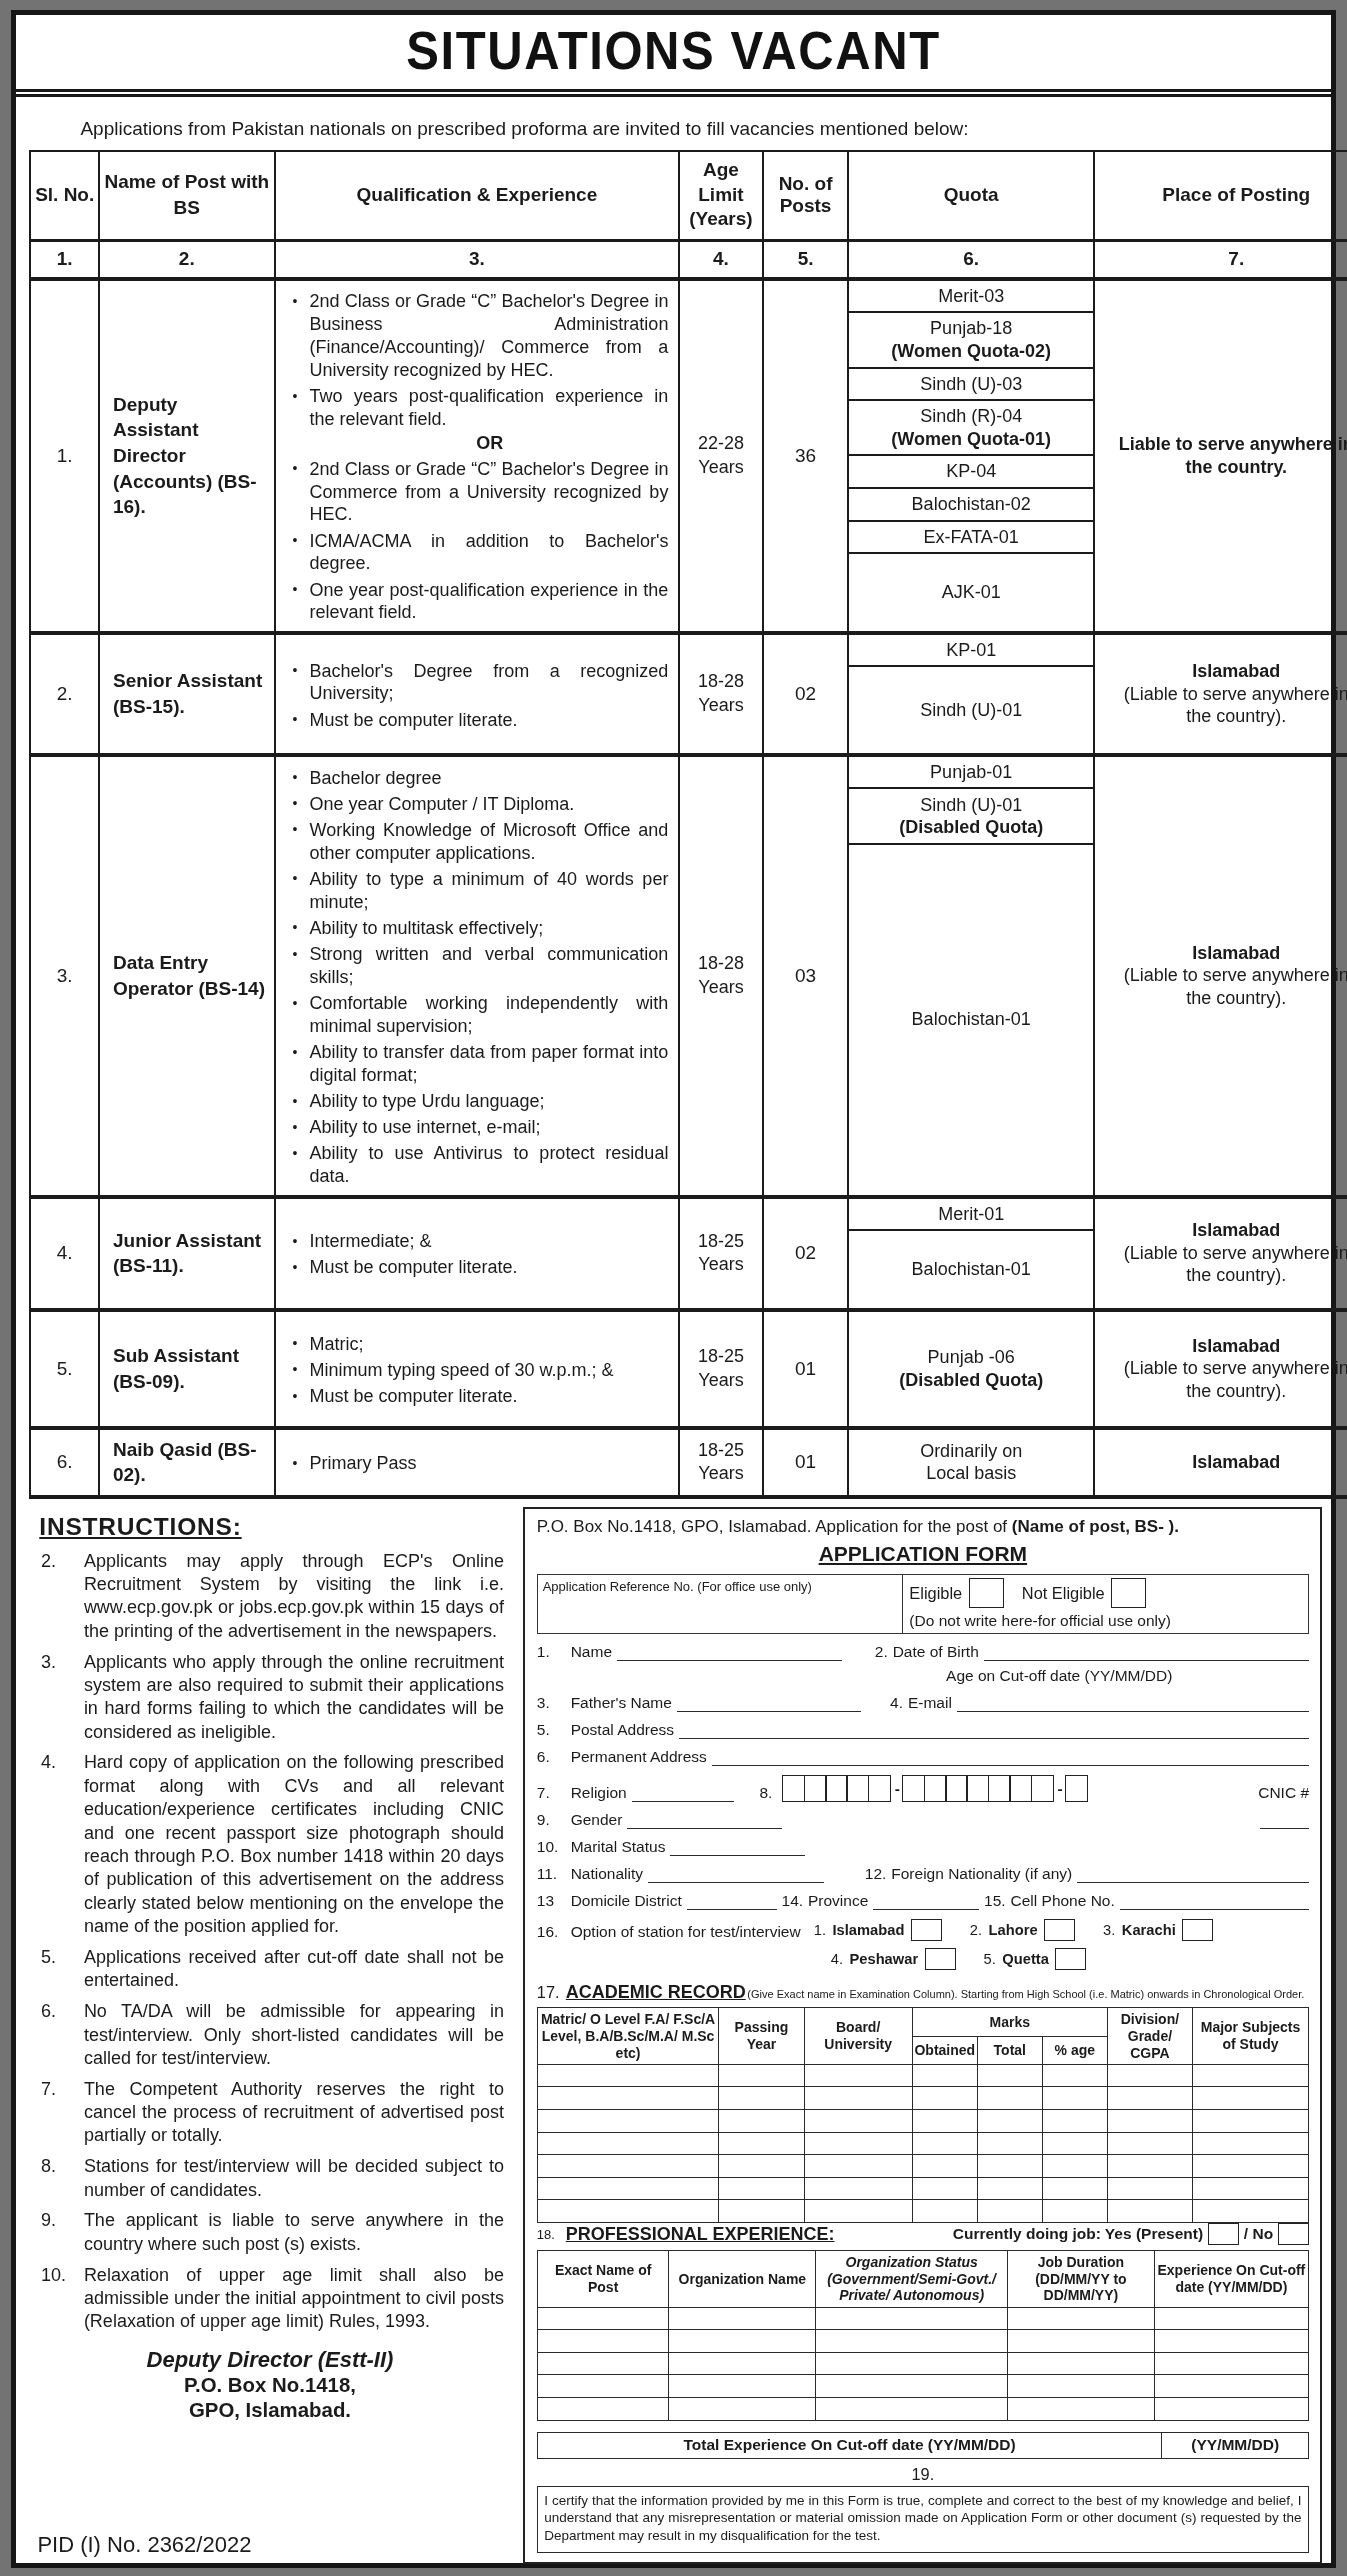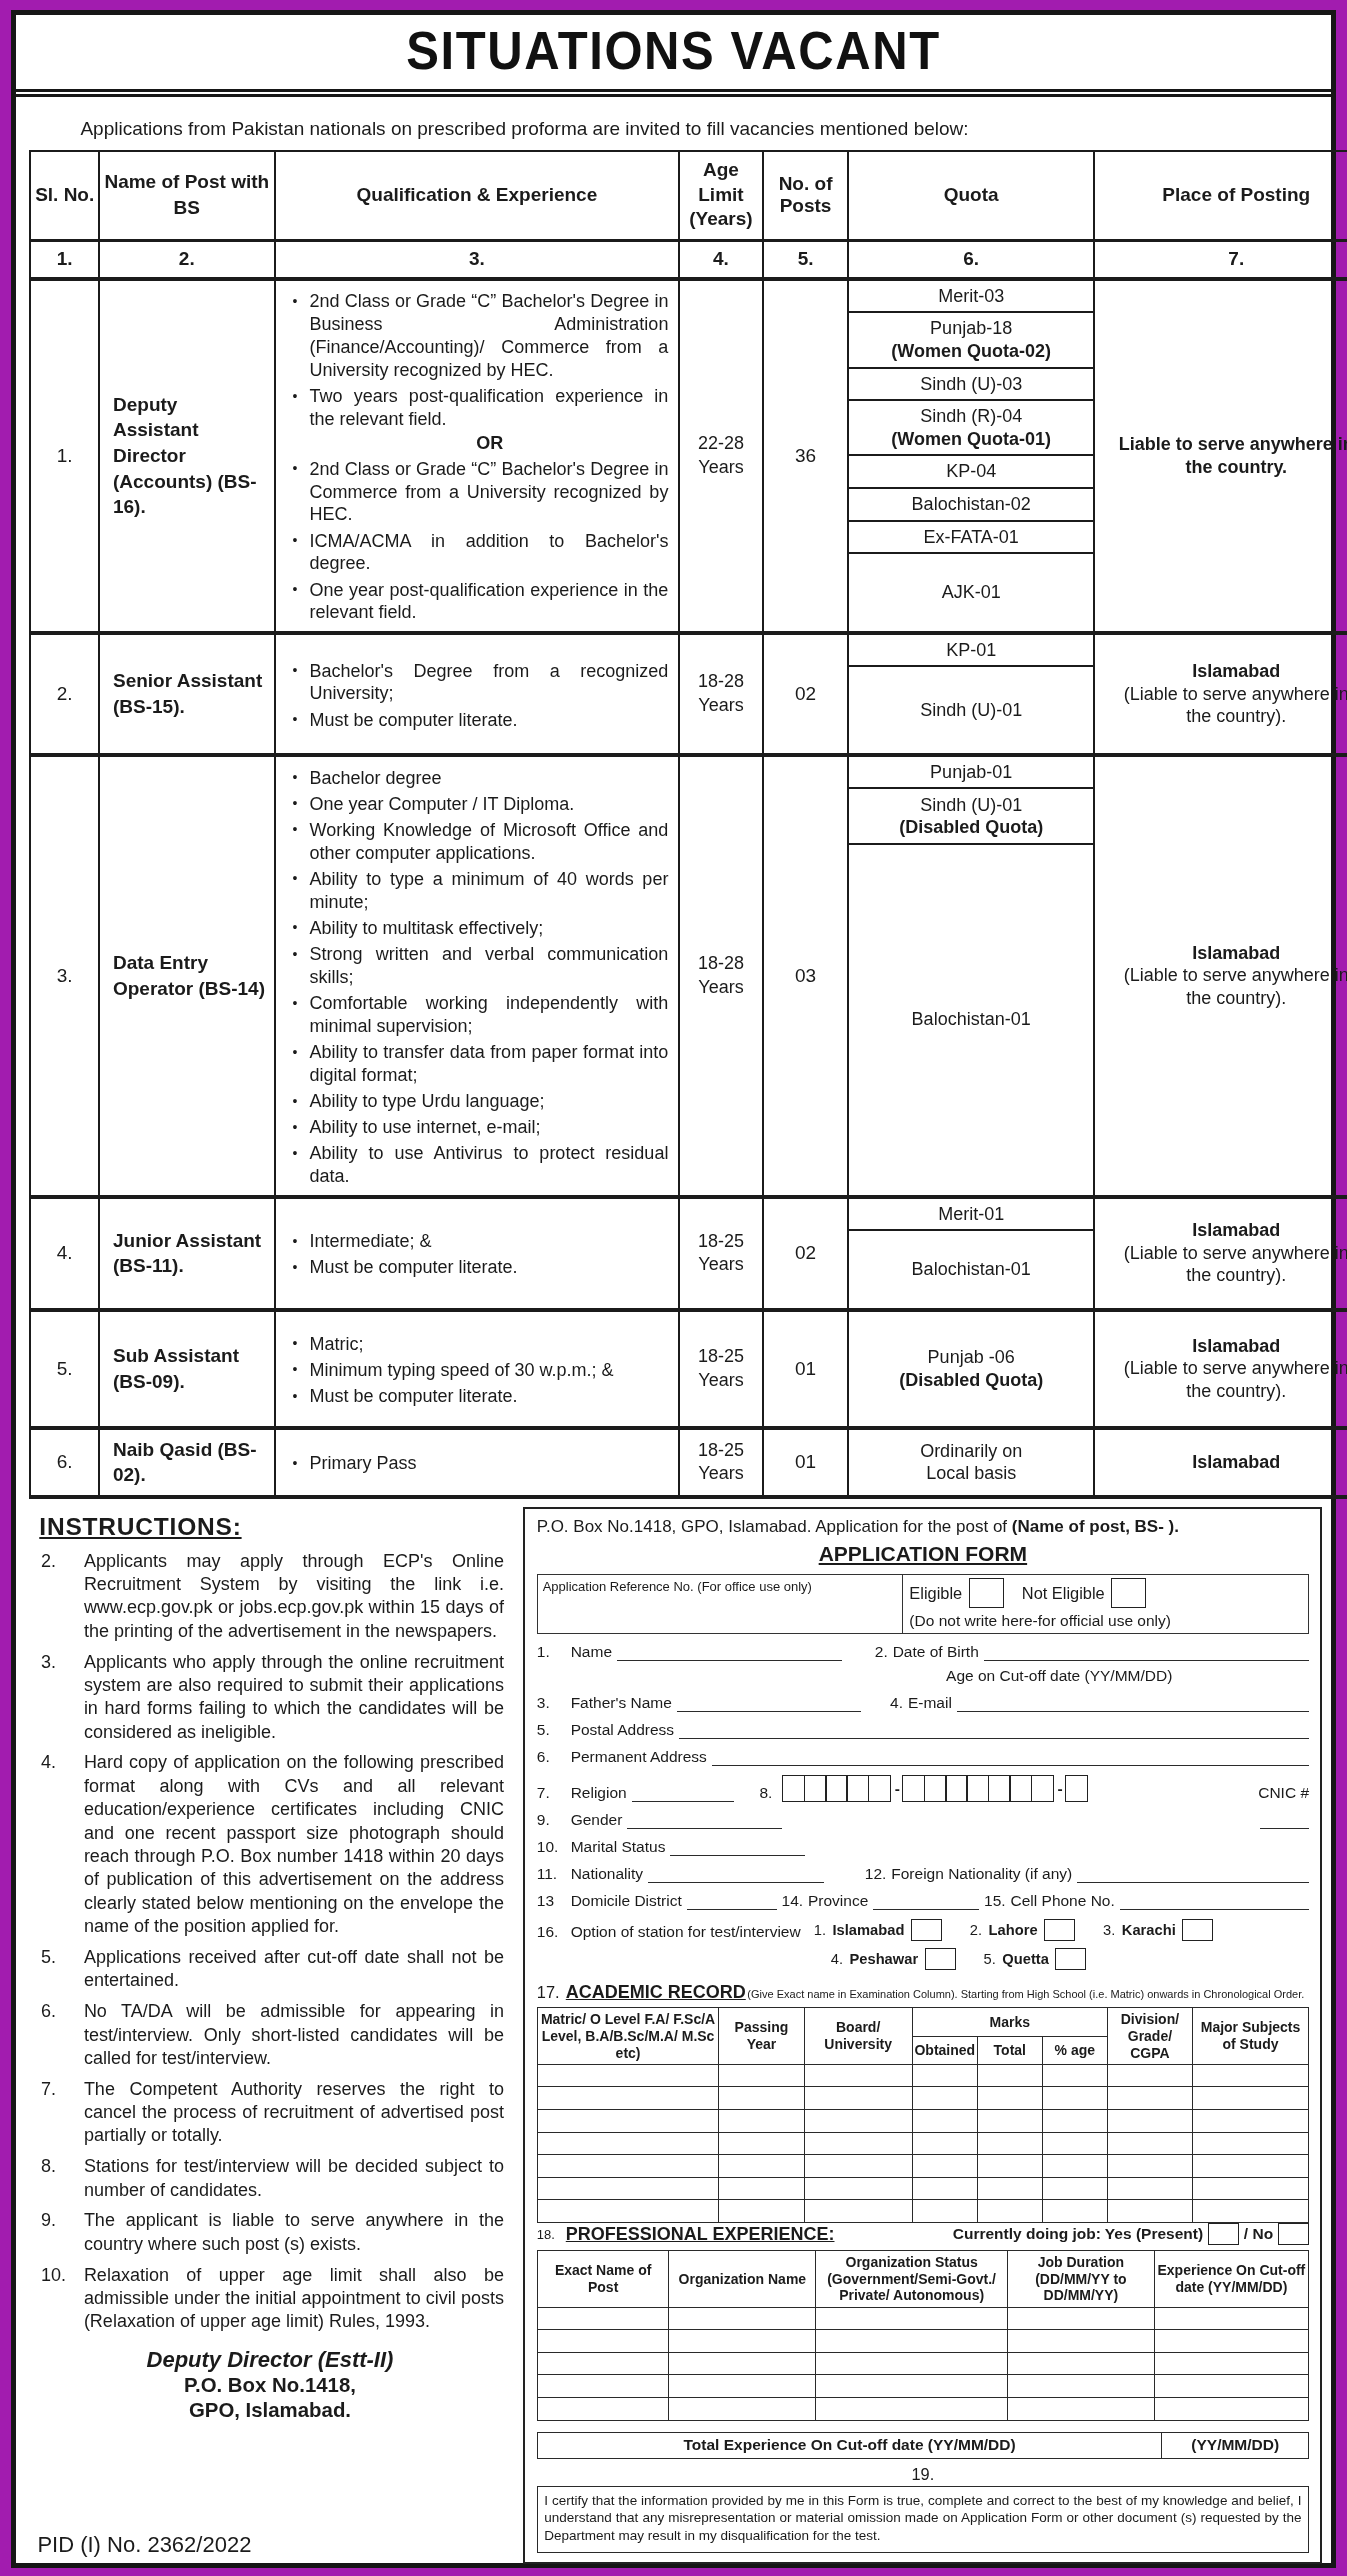--- a/index.html
+++ b/index.html
@@ -1,17 +1,17 @@
 <!DOCTYPE html>
 <html style="font-size:13px"><head>
 <meta charset="utf-8">
 <style>
   html,body { margin:0; padding:0; background:#e8e8e6; }
   body { font-family:"Liberation Sans","DejaVu Sans",sans-serif; color:#1b1b1b; }
-  .page { position:relative; width:1347px; height:2576px; background:#a21caf; margin:0 auto; overflow:hidden; }
+  .page { position:relative; width:1347px; height:2576px; background:#737373; margin:0 auto; overflow:hidden; }
   .sheet { position:absolute; left:11.4px; right:11.4px; top:9.8px; bottom:8.2px; border:5.7px solid #161616; background:#fff; }
 
   
   .title-band { border-bottom:8.2px double #161616; padding:8.2px 0 9.8px; }
   .ad-title { text-align:center; font-size:49px; font-weight:bold; letter-spacing:1.6px; transform:scaleY(1.08); color:#111; }
 
   .intro { margin:21px 49px 8.2px 64px; font-size:19px; }
 
   
   table.jobs { border-collapse:collapse; margin:9.8px 13px 0 13px; width:1288px; table-layout:fixed; }
@@ -707,21 +707,21 @@
               <span>/ No</span>
               <span class="cbox"></span>
             </span>
           </div>
 
           <table class="grid">
             <thead>
               <tr>
                 <th style="width:17%;">Exact Name of Post</th>
                 <th style="width:19%;">Organization Name</th>
-                <th style="width:25%;">Organization Status (Government/Semi-Govt./ Private/ Autonomous)</th>
+                <th style="width:25%;font-style:italic;">Organization Status (Government/Semi-Govt./ Private/ Autonomous)</th>
                 <th style="width:19%;">Job Duration (DD/MM/YY to DD/MM/YY)</th>
                 <th style="width:20%;">Experience On Cut-off date (YY/MM/DD)</th>
               </tr>
             </thead>
             <tbody>
               <tr>
                   <td></td>
                   <td></td>
                   <td></td>
                   <td></td>

